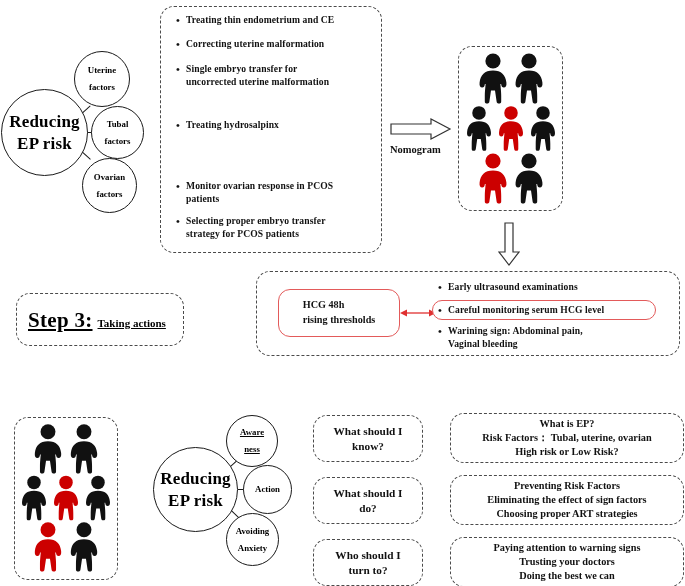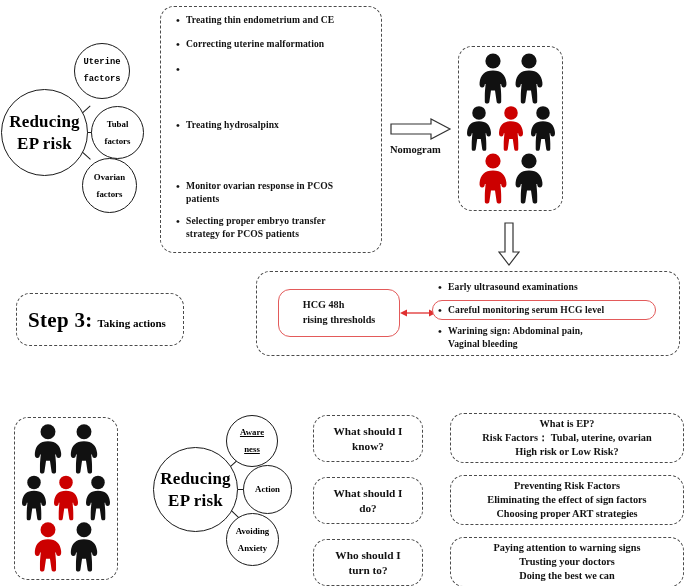--- a/index.html
+++ b/index.html
@@ -165,21 +165,21 @@
 
     <div class="connector" style="left:74px; top:80px; width:22px; transform:rotate(-42deg);"></div>
     <div class="connector" style="left:85px; top:92px; width:16px;"></div>
     <div class="connector" style="left:74px; top:104px; width:22px; transform:rotate(42deg);"></div>
 
     <div class="circle circle-main" style="left:1px; top:49px; width:87px; height:87px;">
       <span style="white-space:pre-line;">Reducing
 EP risk</span>
     </div>
 
-    <div class="circle circle-sat" style="left:74px; top:3px; width:56px; height:56px;font-family:Liberation Mono, monospace;">
+    <div class="circle circle-sat" style="left:74px; top:11px; width:56px; height:56px;">
       <span style="white-space:pre-line;">Uterine
 factors</span>
     </div>
 
     <div class="circle circle-sat" style="left:91px; top:66px; width:53px; height:53px;">
       <span style="white-space:pre-line;">Tubal
 factors</span>
     </div>
 
     <div class="circle circle-sat" style="left:82px; top:118px; width:55px; height:55px;">
@@ -193,20 +193,22 @@
   <div class="bullet-row" style="left:176px; top:14px; width:200px;">
     <span class="bullet-dot">•</span>
     <span class="bullet-text">Treating thin endometrium and CE</span>
   </div>
   <div class="bullet-row" style="left:176px; top:38px; width:200px;">
     <span class="bullet-dot">•</span>
     <span class="bullet-text">Correcting uterine malformation</span>
   </div>
   <div class="bullet-row" style="left:176px; top:63px; width:200px;">
     <span class="bullet-dot">•</span>
+    <span class="bullet-text">Single embryo transfer for
+uncorrected uterine malformation</span>
   </div>
   <div class="bullet-row" style="left:176px; top:119px; width:200px;">
     <span class="bullet-dot">•</span>
     <span class="bullet-text">Treating hydrosalpinx</span>
   </div>
   <div class="bullet-row" style="left:176px; top:180px; width:200px;">
     <span class="bullet-dot">•</span>
     <span class="bullet-text">Monitor ovarian response in PCOS
 patients</span>
   </div>
@@ -257,21 +259,21 @@
         <path d="M18 18.5 C9.5 18.5 5.5 23 4.6 30.5 C4.2 34 5.2 35.6 7.2 35.6 C8.8 35.6 9.6 34.4 9.9 32 L10.6 32 C10.2 37 9.8 40 9.8 43.5 L9.8 49.5 C9.8 51 10.6 51.6 12 51.6 C13.4 51.6 14.2 51 14.4 49.5 L16 38.5 L20 38.5 L21.6 49.5 C21.8 51 22.6 51.6 24 51.6 C25.4 51.6 26.2 51 26.2 49.5 L26.2 43.5 C26.2 40 25.8 37 25.4 32 L26.1 32 C26.4 34.4 27.2 35.6 28.8 35.6 C30.8 35.6 31.8 34 31.4 30.5 C30.5 23 26.5 18.5 18 18.5 Z" fill="#111111"></path>
       </svg>
     </div>
   </div>
 
   <svg class="abs" style="left:496px; top:222px;" width="26" height="44" viewBox="0 0 26 44">
     <polygon points="9,1 17,1 17,30 23,30 13,43 3,30 9,30" fill="#ffffff" stroke="#333333" stroke-width="1.2"></polygon>
   </svg>
 
   <div class="dashbox" style="left:16px; top:293px; width:168px; height:53px;"></div>
-  <div class="step-label" style="left:28px; top:308px;">
+  <div class="step-label" style="left:28px; top:308px;text-decoration:underline;">
     <span class="step-big">Step 3:</span>
     <span class="step-small">Taking actions</span>
   </div>
 
   <div class="dashbox" style="left:256px; top:271px; width:424px; height:85px;"></div>
 
   <div class="redbox" style="left:278px; top:289px; width:122px; height:48px;">
     <div class="hcg-text">HCG 48h
 rising thresholds</div>
   </div>

